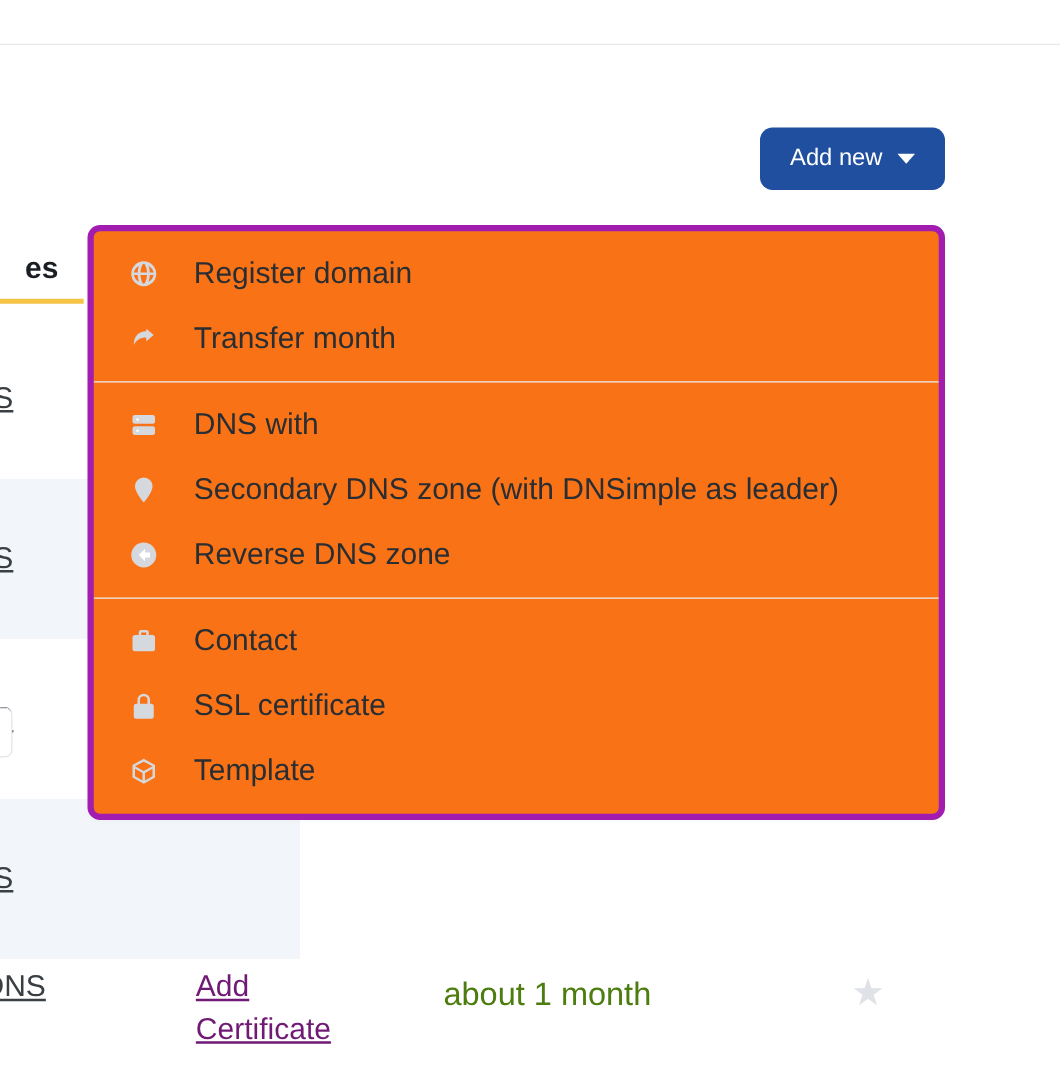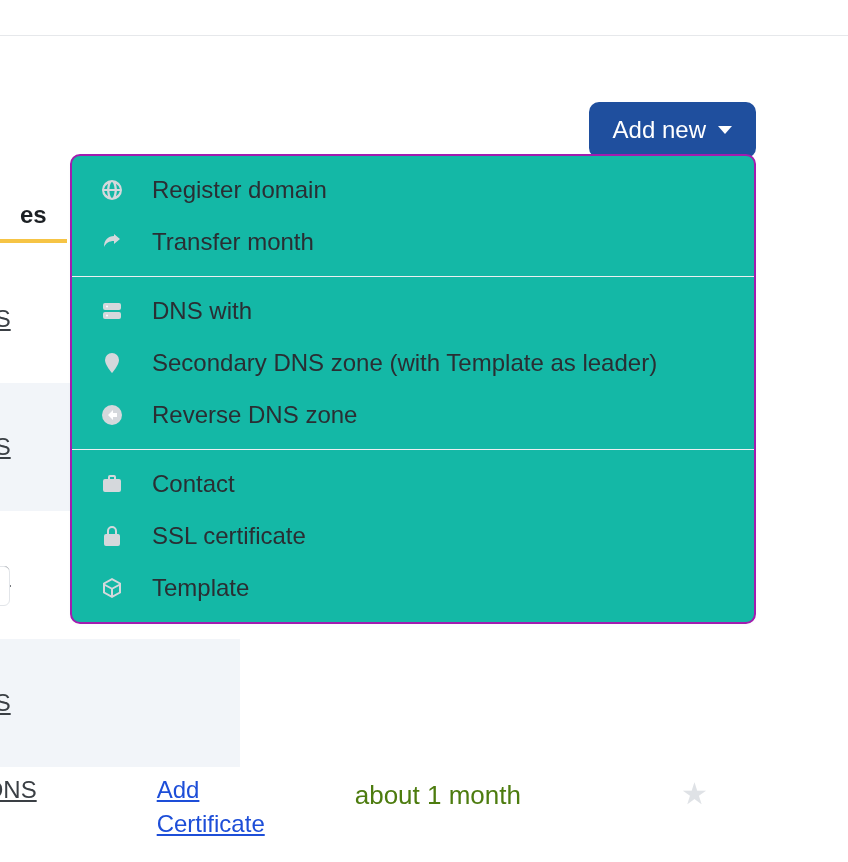--- a/index.html
+++ b/index.html
@@ -19,21 +19,21 @@
     .content {
       position: relative;
       height: calc(100% - 36px);
     }
     .add-new-btn {
       position: absolute;
       top: 66px;
       right: 92px;
       background: #1f4f9e;
       color: #fff;
-      font-size: 24px;
+      font-size: 19px;
       font-weight: 500;
       padding: 14px 24px;
       border-radius: 10px;
       display: inline-flex;
       align-items: center;
       gap: 12px;
       cursor: pointer;
       border: none;
     }
     .caret-down {
@@ -95,45 +95,45 @@
       cursor: pointer;
     }
     .bottom-actions {
       margin-left: 120px;
       display: flex;
       flex-direction: column;
       gap: 6px;
       font-size: 24px;
     }
     .bottom-actions a {
-      color: #1d4ed8;
+      color: #701a75;
       text-decoration: underline;
       cursor: pointer;
     }
     .bottom-time {
       margin-left: 90px;
       font-size: 26px;
       color: #4d7c0f;
       line-height: 1.5;
     }
     .bottom-star {
       margin-left: auto;
       margin-right: 140px;
       color: #dfe2e6;
       font-size: 30px;
       cursor: pointer;
     }
     
     .dropdown {
       position: absolute;
-      top: 118px;
+      top: 144px;
       left: 70px;
       width: 686px;
-      background: #14b8a6;
-      border: 2px solid #a21caf;
+      background: #f97316;
+      border: 5px solid #a21caf;
       border-radius: 10px;
       box-shadow: 0 2px 4px rgba(0,0,0,0.02);
       overflow: hidden;
     }
     .dropdown-section {
       padding: 8px 0;
     }
     .dropdown-divider {
       height: 1px;
       background: #eceff2;
@@ -230,21 +230,21 @@
             </svg>
           </span>
           <span>DNS with</span>
         </div>
         <div class="dropdown-item">
           <span class="dd-icon">
             <svg viewBox="0 0 24 24">
               <path d="M12 2a7 7 0 00-7 7c0 5 7 13 7 13s7-8 7-13a7 7 0 00-7-7z"></path>
             </svg>
           </span>
-          <span>Secondary DNS zone (with Template as leader)</span>
+          <span>Secondary DNS zone (with DNSimple as leader)</span>
         </div>
         <div class="dropdown-item">
           <span class="dd-icon">
             <svg viewBox="0 0 24 24">
               <circle cx="12" cy="12" r="10"></circle>
               <path fill="#fff" d="M13 7l-5 5 5 5v-3h4v-4h-4V7z"></path>
             </svg>
           </span>
           <span>Reverse DNS zone</span>
         </div>

